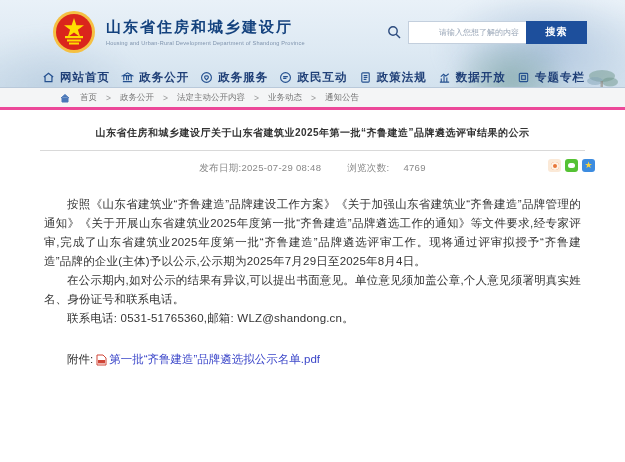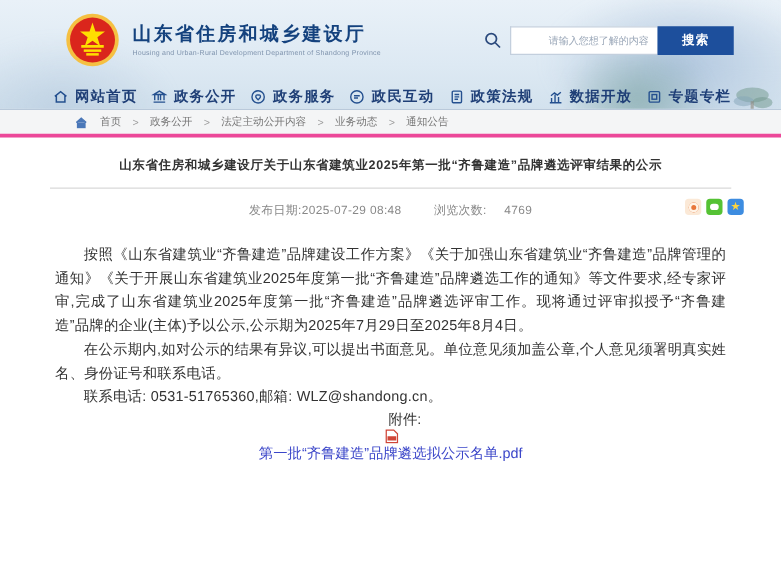--- a/index.html
+++ b/index.html
@@ -84,21 +84,21 @@
   .ic-wechat { background:#55c234; }
   .ic-wechat .bub { width:7px; height:5px; background:#fff; border-radius:3px; }
   .ic-star { background:#3d8ce0; color:#ffd43d; font-size:9px; line-height:1; }
 
   .body-text { margin-top:14px; }
   .body-text p {
     font-size:11.5px; line-height:19px; color:#333; text-indent:2em;
     letter-spacing:.2px; text-align:justify;
   }
   .contact-line { margin-top:0; }
-  .attachment-row { display:flex; align-items:center; font-size:11.5px;flex-direction:column; }
+  .attachment-row { margin-top:24px; display:flex; align-items:center; font-size:11.5px; }
   .attachment-row .att-label { text-indent:2em; color:#333; }
   .pdf-icon { width:11px; height:12px; margin:0 2px 0 3px; }
   .att-link { color:#3b46c9; cursor:pointer; text-decoration:none; }
 </style>
 </head>
 <body>
 
 <div class="page">
 
   <div class="header">

